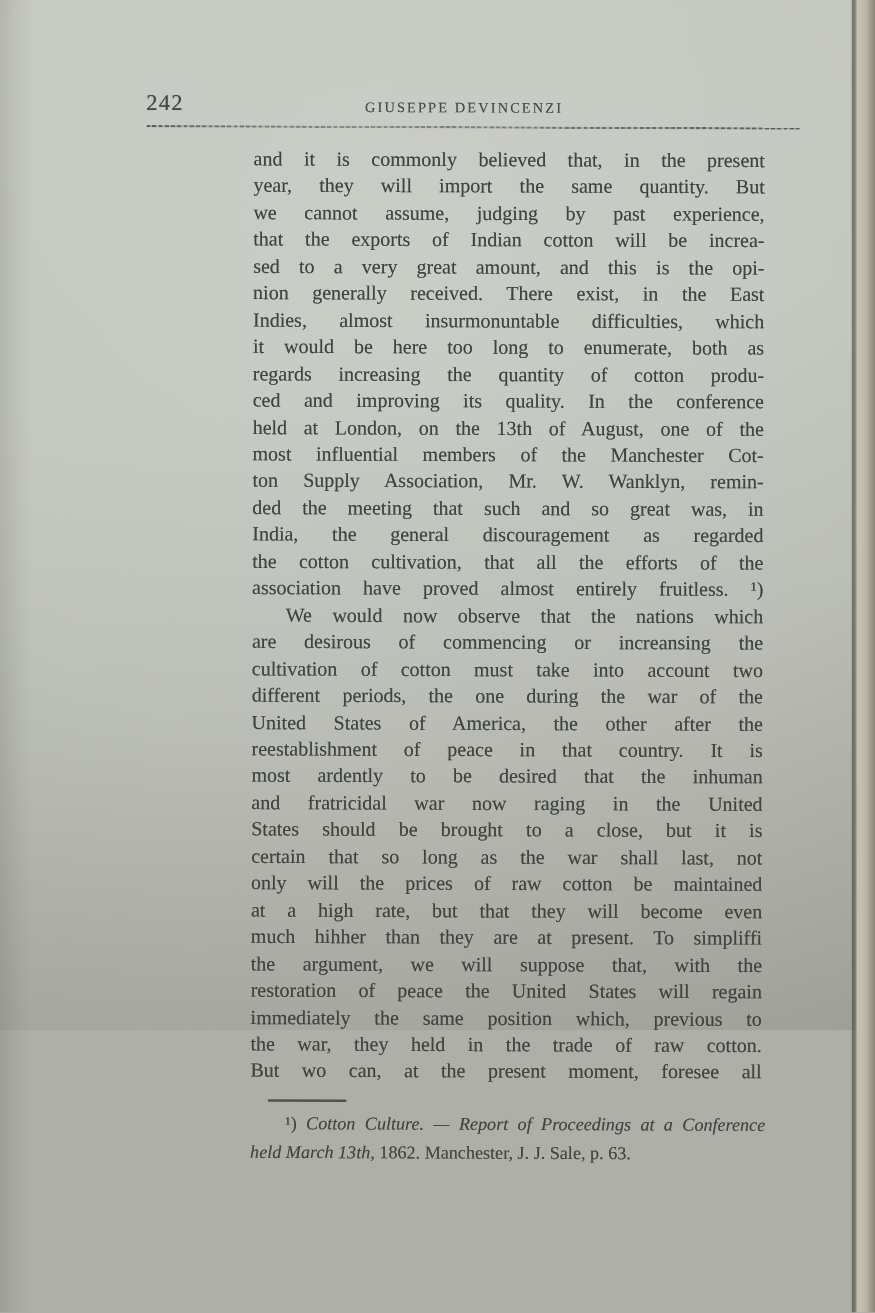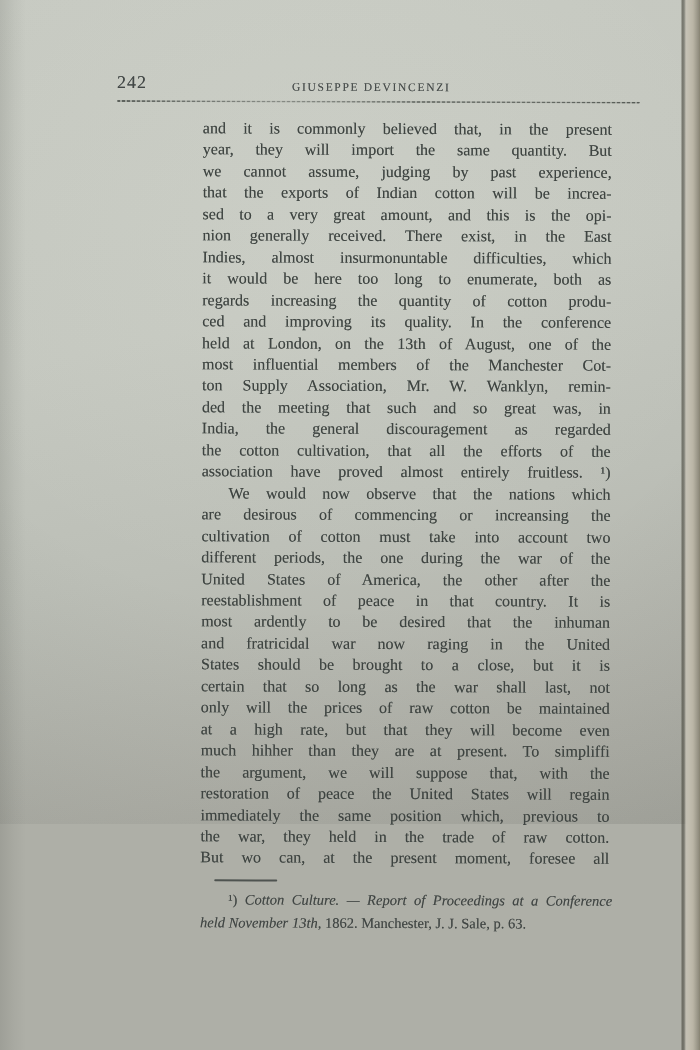--- a/index.html
+++ b/index.html
@@ -124,18 +124,18 @@
           <div class="line">restoration of peace the United States will regain</div>
           <div class="line">immediately the same position which, previous to</div>
           <div class="line">the war, they held in the trade of raw cotton.</div>
           <div class="line">But wo can, at the present moment, foresee all</div>
         </div>
       </div>
 
     <div class="fn-rule"></div>
     <div class="footnote">
         <div class="fn-line indent"><span>¹) </span><span class="it">Cotton Culture. — Report of Proceedings at a Conference</span></div>
-        <div class="fn-line"><span class="it">held November 13th,</span><span> 1862. Manchester, J. J. Sale, p. 63.</span></div>
+        <div class="fn-line"><span class="it">held March 13th,</span><span> 1862. Manchester, J. J. Sale, p. 63.</span></div>
       </div>
   </div>
 
   <div class="edge-right"></div>
 </div>
 
 </body></html>

